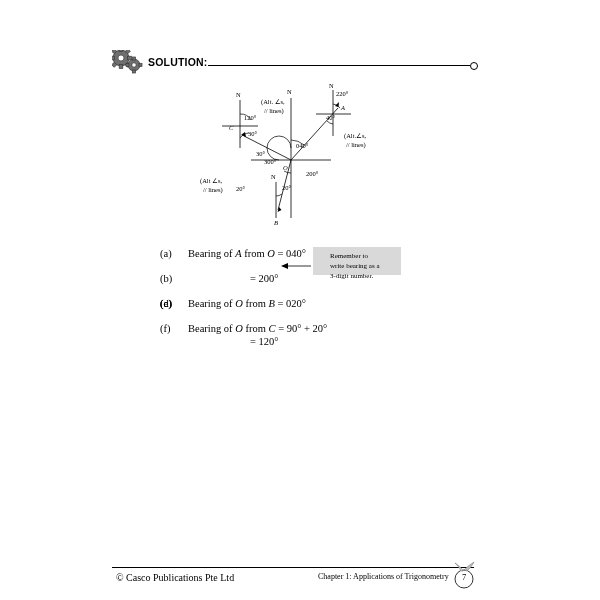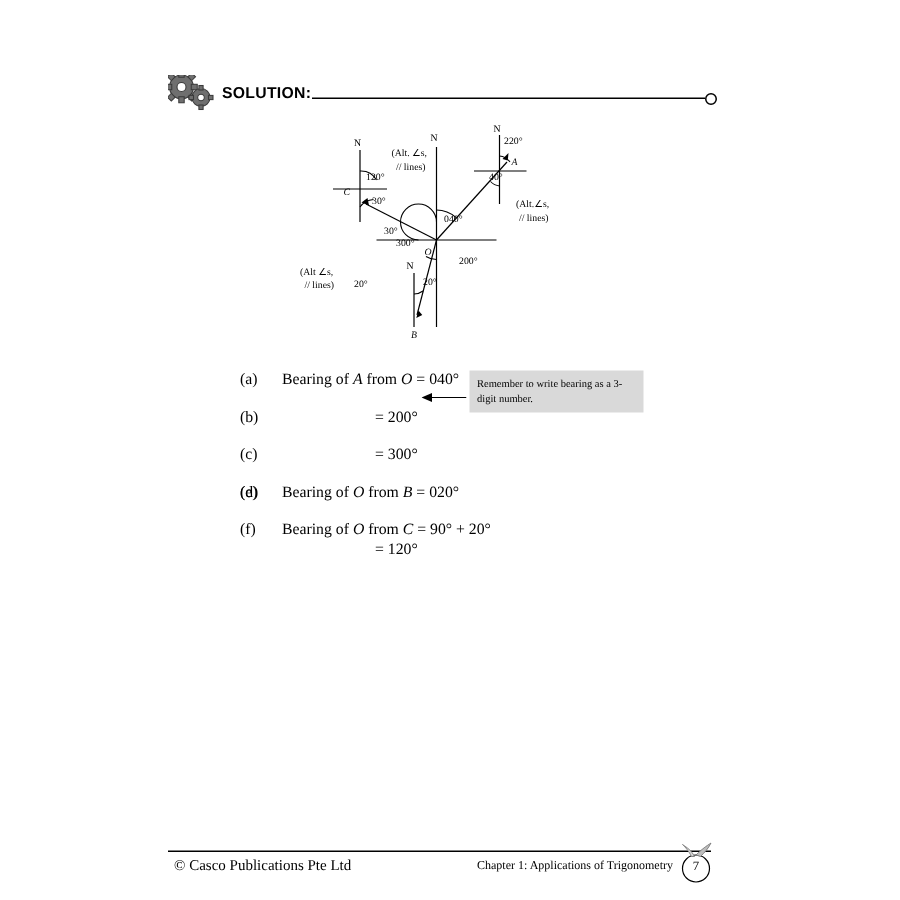--- a/index.html
+++ b/index.html
@@ -100,27 +100,27 @@
     margin-left: 28px;
     padding-left: 62px;
   }
   em { font-style: italic; }
 
   
   .callout {
     position: absolute;
     left: 313px;
     top: 231px;
-    width: 116px;
+    width: 88px;
     height: 28px;
     background: #d9d9d9;
     font-family: "Liberation Serif", serif;
     font-size: 7px;
     line-height: 1.45;
-    padding: 4px 5px;
+    padding: 4px 17px;
     box-sizing: border-box;
     color: #000;
   }
   .callout-arrow {
     position: absolute;
     left: 281px;
     top: 240px;
     width: 30px;
     height: 8px;
   }
@@ -285,21 +285,20 @@
     <div class="ans-row">
       <span class="ans-label">(a)</span>
       <div class="ans-body"><span>Bearing of </span><em>A</em><span> from </span><em>O</em><span> = 040°</span></div>
     </div>
     <div class="ans-row">
       <span class="ans-label">(b)</span>
       <div class="ans-line2">= 200°</div>
     </div>
     <div class="ans-row">
       <span class="ans-label">(c)</span>
-      <div class="ans-line2">= 300°</div>
     </div>
     <div class="ans-row">
       <span class="ans-label">(d)</span>
     </div>
     <div class="ans-row">
       <span class="ans-label">(e)</span>
       <div class="ans-body"><span>Bearing of </span><em>O</em><span> from </span><em>B</em><span> = 020°</span></div>
     </div>
     <div class="ans-row">
       <span class="ans-label">(f)</span>

